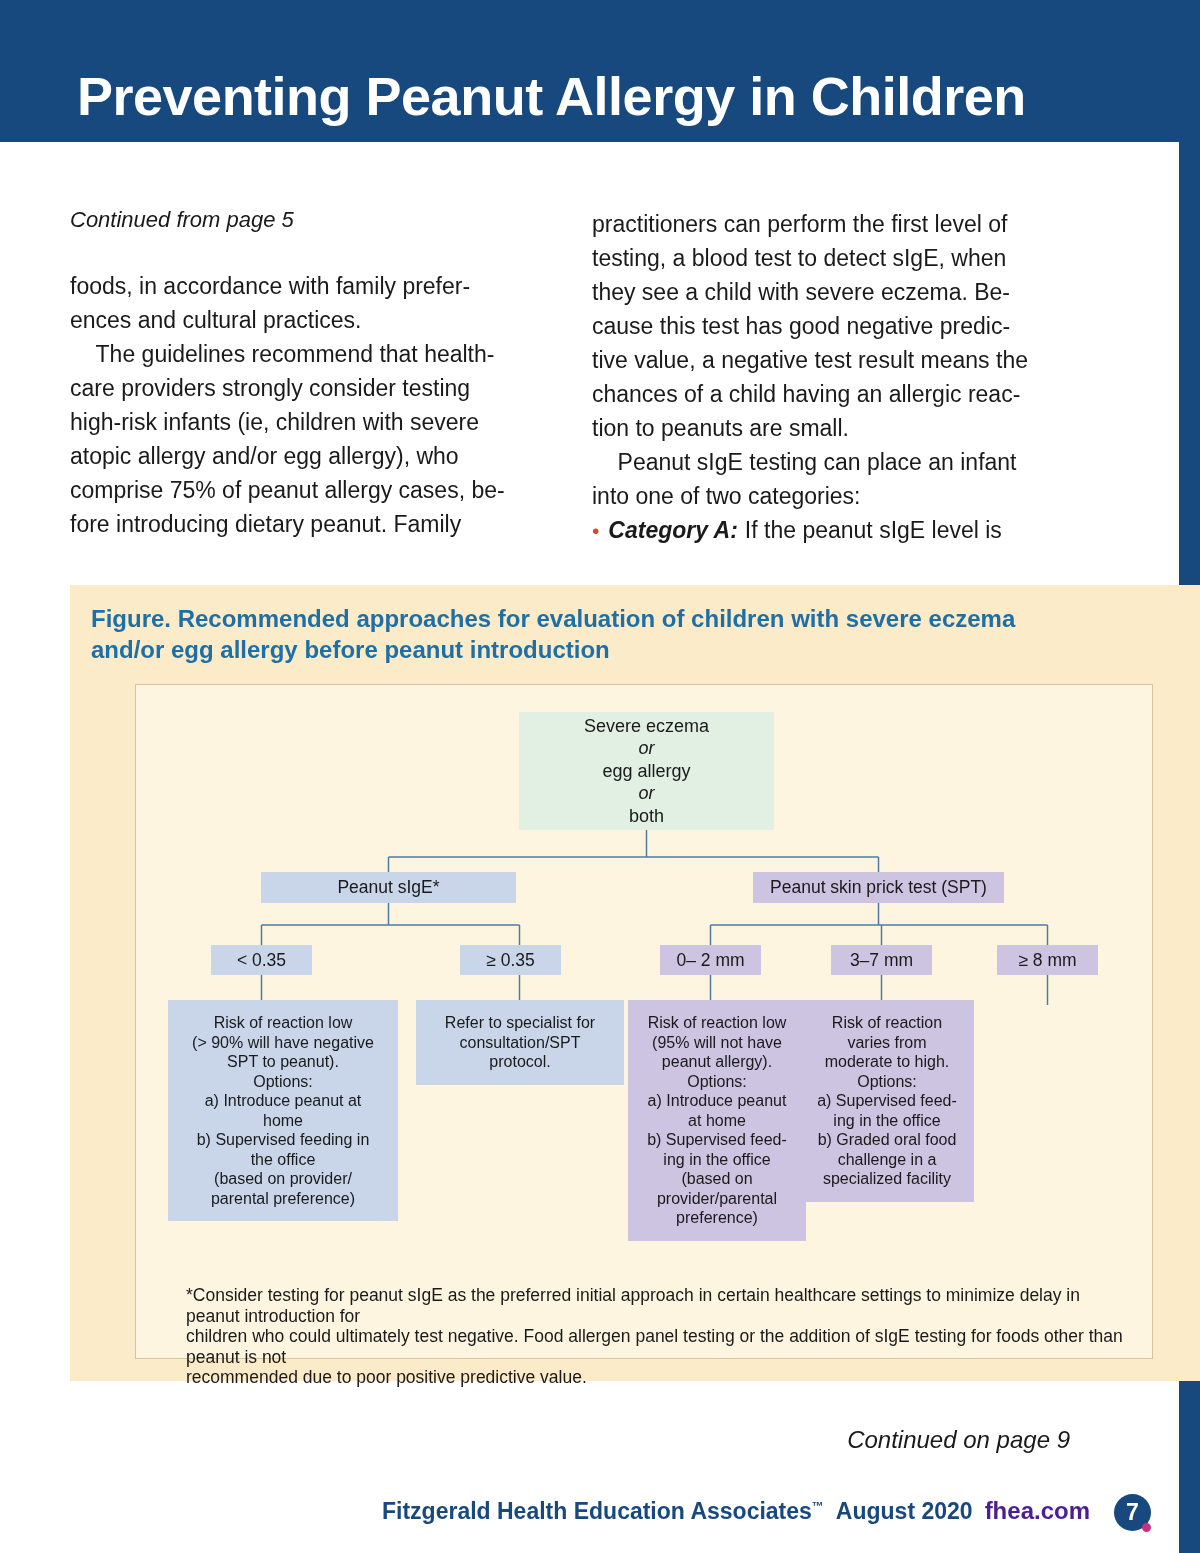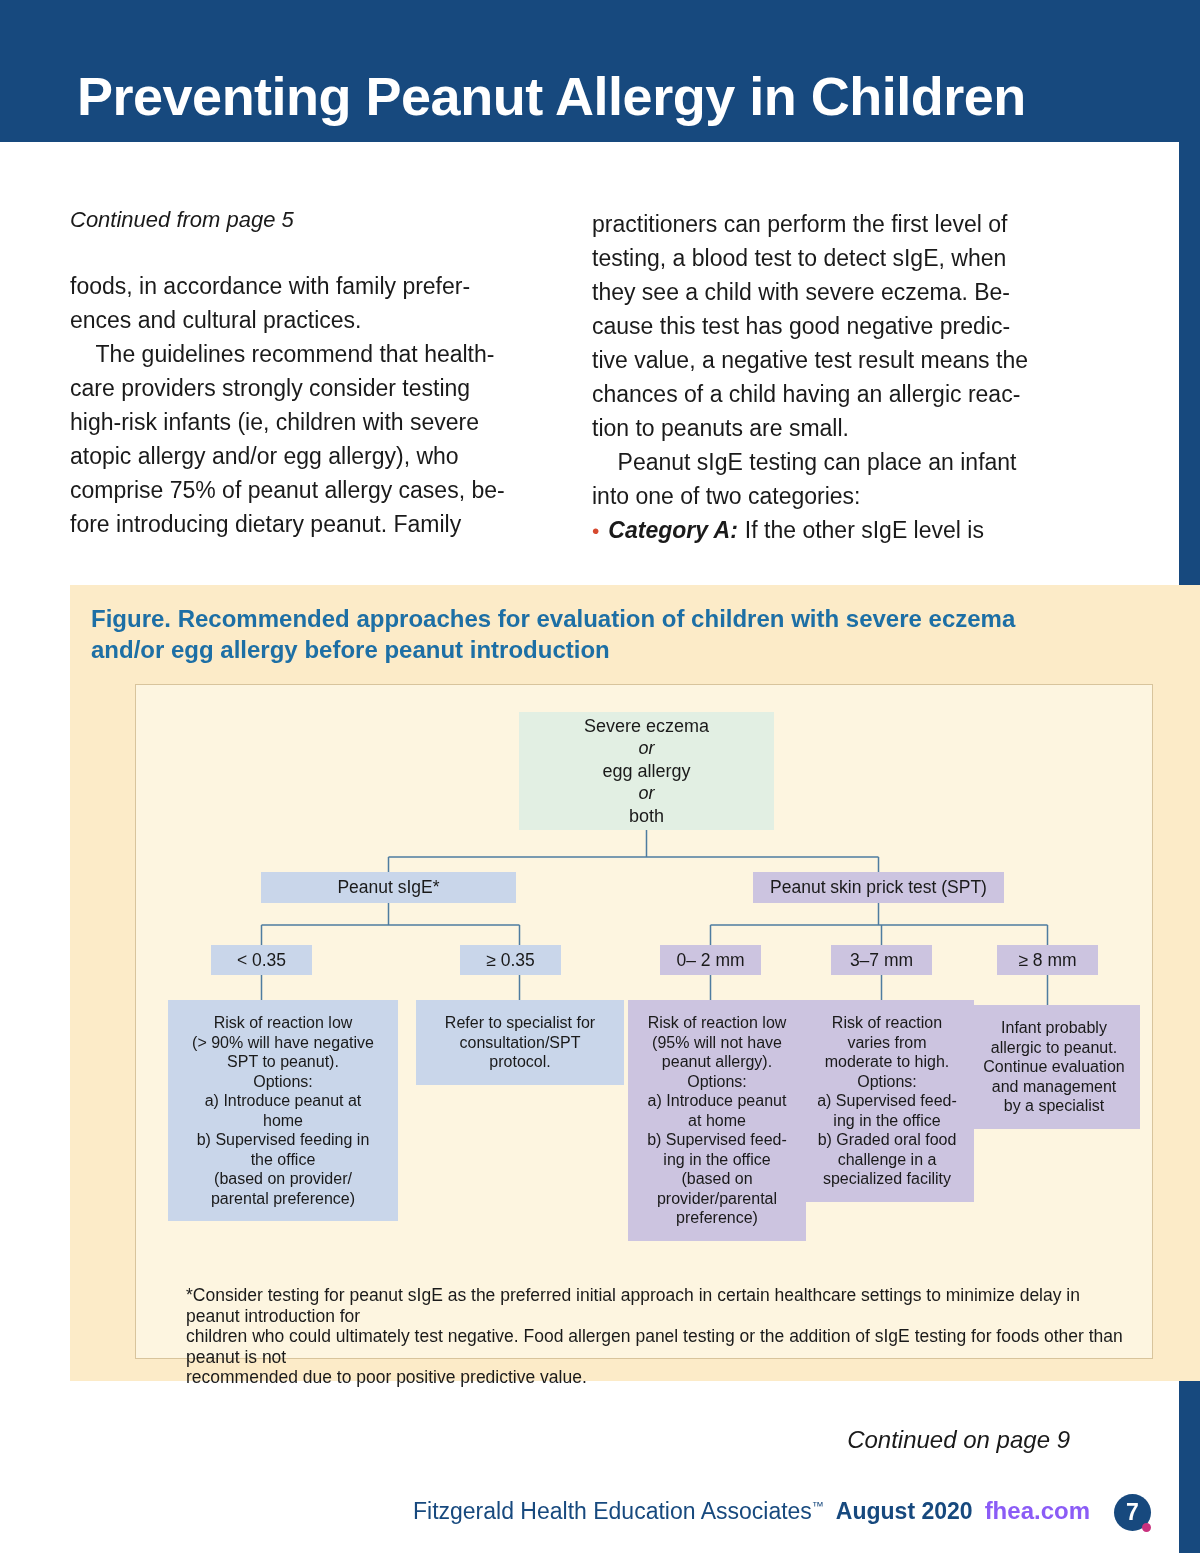--- a/index.html
+++ b/index.html
@@ -49,24 +49,24 @@
   .fc-out-d{left:664px;top:315px;width:162px;}
   .fc-out-e{left:832px;top:320px;width:160px;}
 
   .footnote{position:absolute;left:50px;top:600px;width:945px;margin:0;font-size:17.5px;
             line-height:20.5px;white-space:pre-wrap;}
 
   .continued-on{position:absolute;right:114px;top:1410px;margin:16px;font-size:24px;font-style:italic;}
 
   .footer{position:absolute;top:1497px;right:110px;display:flex;align-items:baseline;gap:12px;
           color:#17497E;font-size:23px;white-space:nowrap;}
-  .publisher{font-weight:400;}
+  .publisher{font-weight:700;}
   .tm{font-size:12px;vertical-align:super;}
   .footer .date{font-weight:700;}
-  .footer .site{font-weight:700;color:#8b5cf6;text-decoration:none;font-size:24px;}
+  .footer .site{font-weight:700;color:#4c1d95;text-decoration:none;font-size:24px;}
 
   .page-circle{position:absolute;top:1494px;right:49px;width:37px;height:37px;border-radius:50%;
                background:#17497E;color:#ffffff;font-size:23px;font-weight:700;
                display:flex;align-items:center;justify-content:center;}
   .page-circle::after{content:"";position:absolute;width:9px;height:9px;border-radius:50%;
                       background:#C9317E;right:0;bottom:-1px;}
 </style>
 </head>
 <body>
 
@@ -93,21 +93,21 @@
   <div class="col col-right">
     <p class="body-text">practitioners can perform the first level of
 testing, a blood test to detect sIgE, when
 they see a child with severe eczema. Be-
 cause this test has good negative predic-
 tive value, a negative test result means the
 chances of a child having an allergic reac-
 tion to peanuts are small.</p>
     <p class="body-text">    Peanut sIgE testing can place an infant
 into one of two categories:</p>
-    <p class="body-text bullet-line"><span class="bullet-marker">•</span><span class="bullet-label">Category A:</span><span>If the other sIgE level is</span></p>
+    <p class="body-text bullet-line"><span class="bullet-marker">•</span><span class="bullet-label">Category A:</span><span>If the peanut sIgE level is</span></p>
   </div>
 
   <section class="figure">
     <h2 class="figure-title">Figure. Recommended approaches for evaluation of children with severe eczema
 and/or egg allergy before peanut introduction</h2>
 
     <div class="figure-inner">
 
       <svg class="fc-lines" viewBox="0 0 1016 673" xmlns="http://www.w3.org/2000/svg">
         <g stroke="#4E7CA0" stroke-width="1.5" fill="none">
@@ -161,25 +161,20 @@
 preference)</div>
       <div class="fc-out purple fc-out-d">Risk of reaction
 varies from
 moderate to high.
 Options:
 a) Supervised feed-
 ing in the office
 b) Graded oral food
 challenge in a
 specialized facility</div>
-      <div class="fc-out purple fc-out-e">Infant probably
-allergic to peanut.
-Continue evaluation
-and management
-by a specialist</div>
 
       <p class="footnote">*Consider testing for peanut sIgE as the preferred initial approach in certain healthcare settings to minimize delay in peanut introduction for
 children who could ultimately test negative. Food allergen panel testing or the addition of sIgE testing for foods other than peanut is not
 recommended due to poor positive predictive value.</p>
     </div>
   </section>
 
   <p class="continued-on">Continued on page 9</p>
 
   <footer class="footer">

